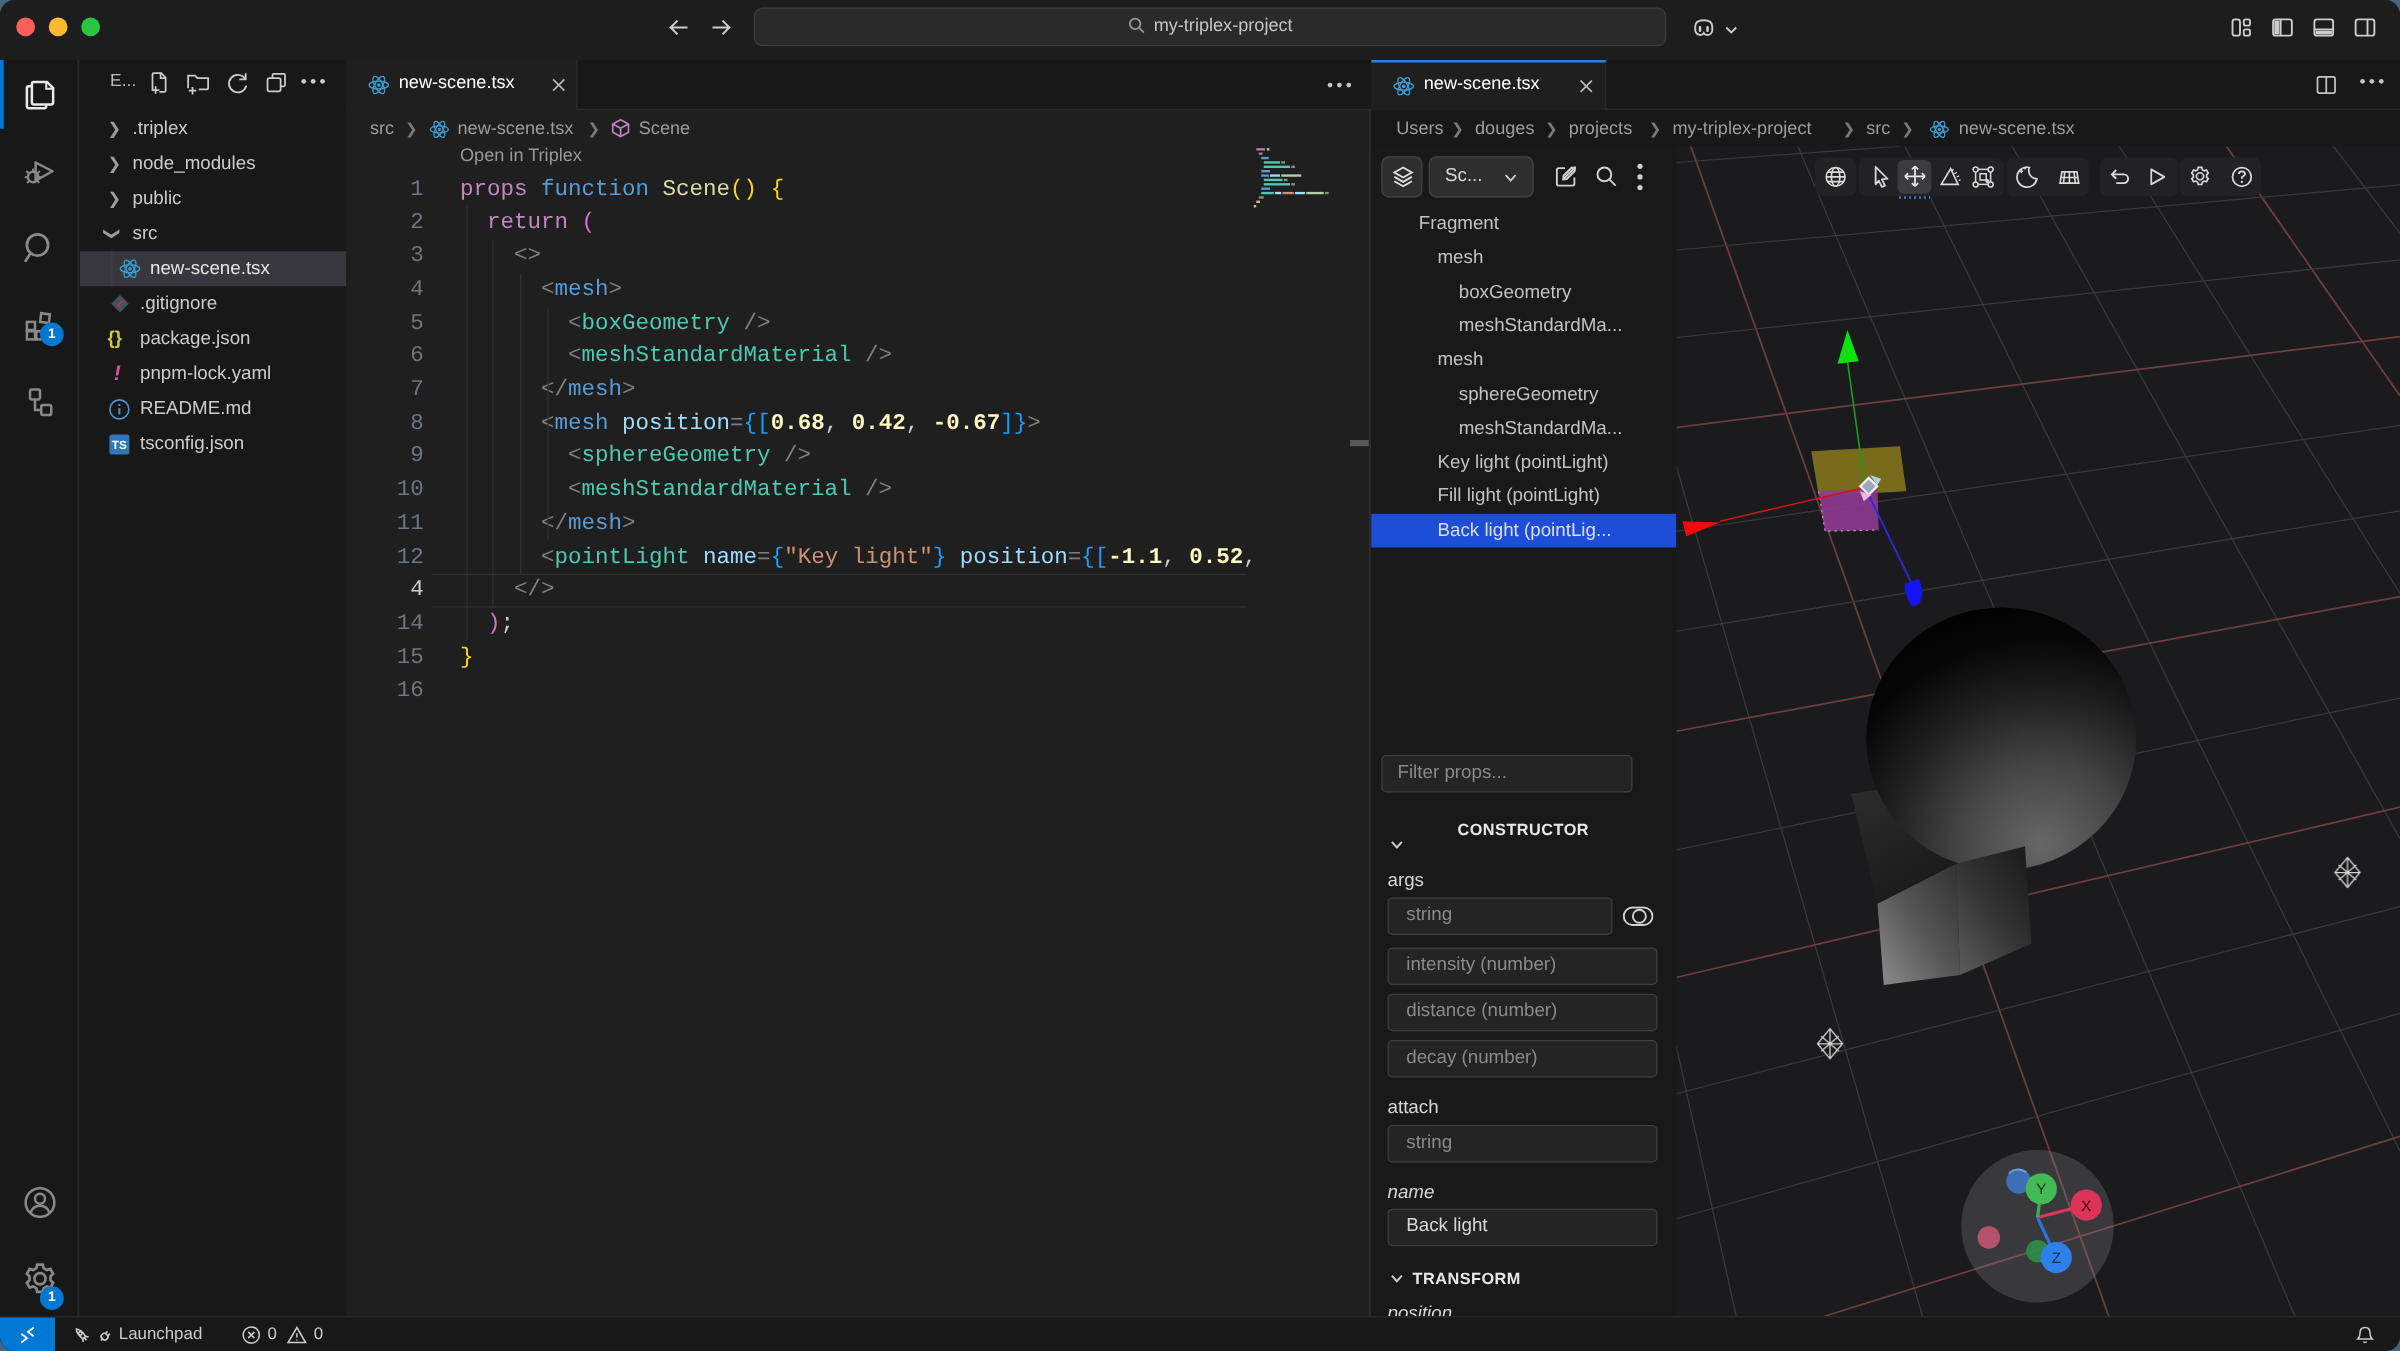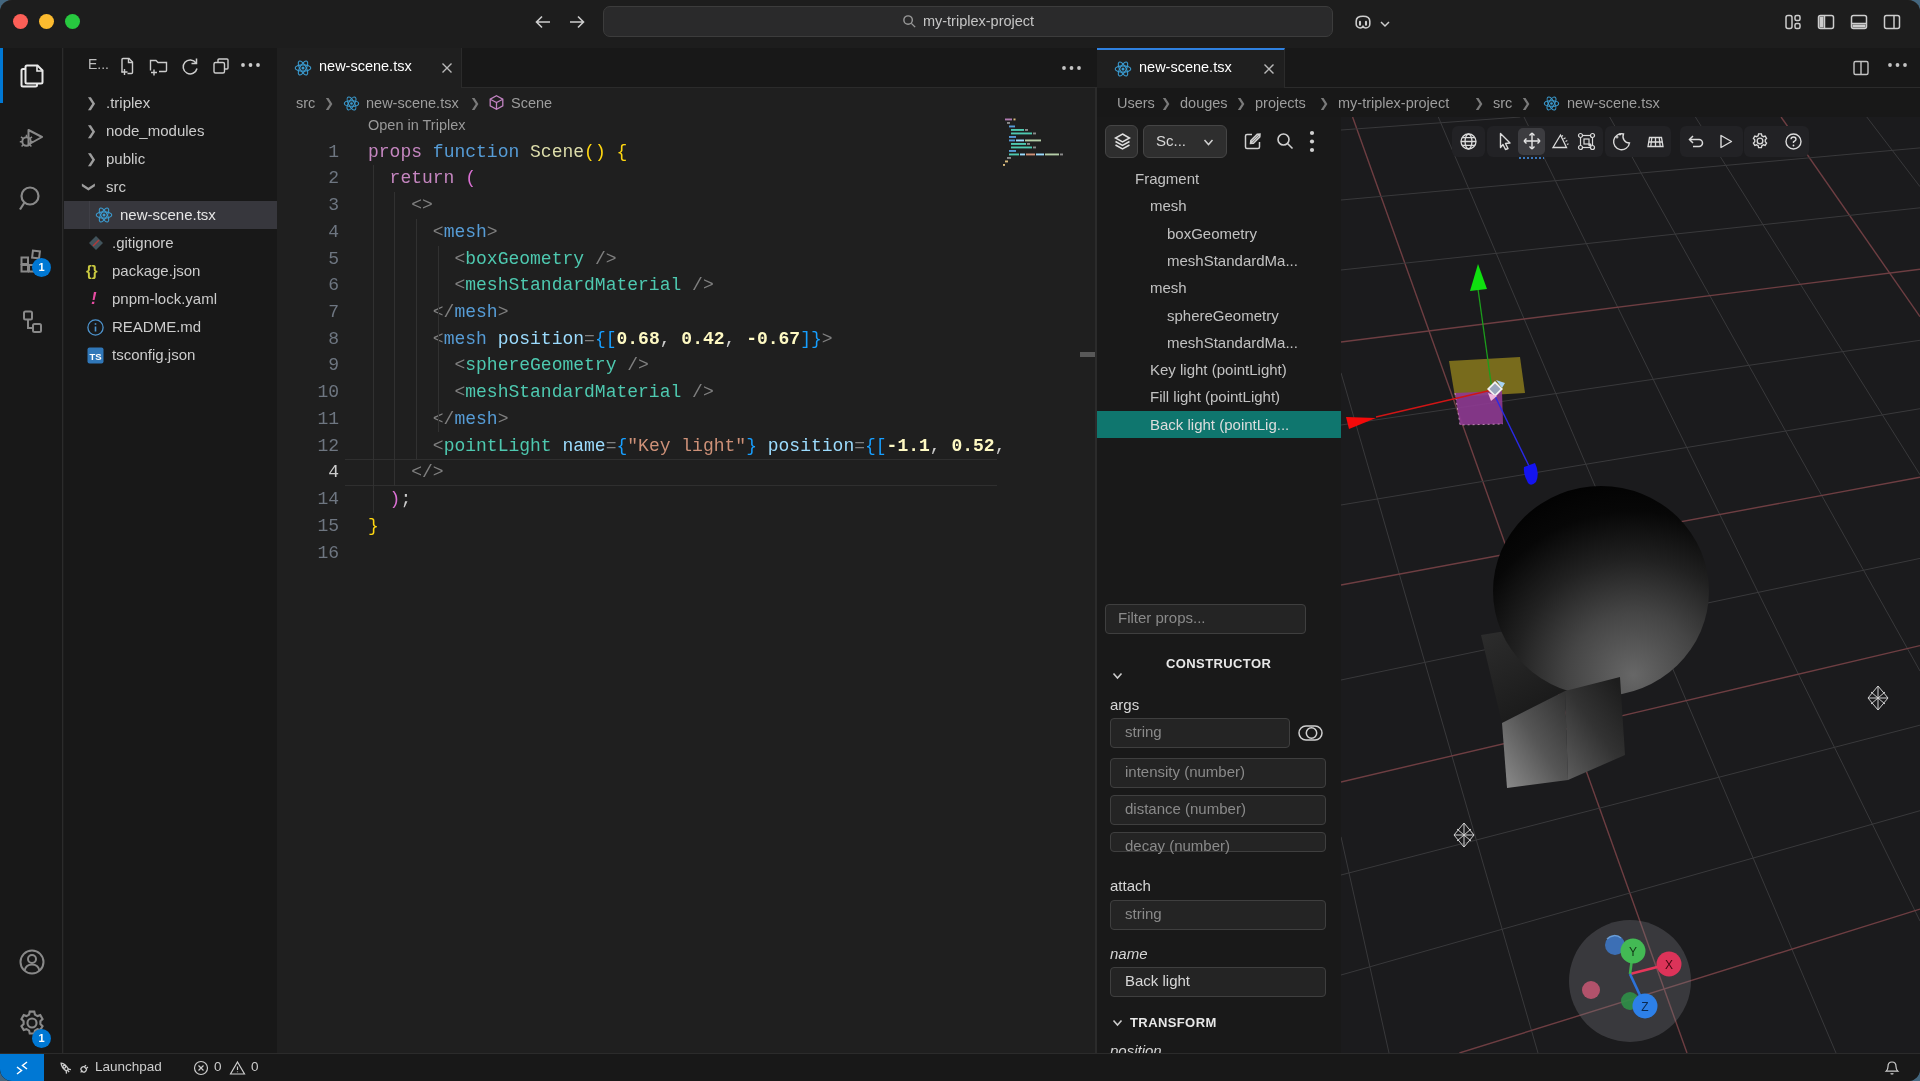--- a/index.html
+++ b/index.html
@@ -438,21 +438,21 @@
         </div>
       <div class="srow" style="top:212px;">
           <span style="position:absolute;left:70px;">meshStandardMa...</span>
         </div>
       <div class="srow" style="top:239px;">
           <span style="position:absolute;left:53px;">Key light (pointLight)</span>
         </div>
       <div class="srow" style="top:266px;">
           <span style="position:absolute;left:53px;">Fill light (pointLight)</span>
         </div>
-      <div class="srow" style="top:294px;background:#0f766e;">
+      <div class="srow" style="top:294px;background:#1d4ed8;">
           <span style="position:absolute;left:53px;color:#dddddd;">Back light (pointLig...</span>
         </div>
 
       <div class="inputbx" style="left:8px;top:487px;width:201px;height:30px;">
           <span style="position:absolute;left:12px;top:4px;">Filter props...</span>
         </div>
 
       <svg class="abs" style="left:14px;top:552px;" width="13" height="13" viewBox="0 0 13 13" fill="none" stroke="#cccccc" stroke-width="1.6">
           <path d="M2.5 4.5 L6.5 9 L10.5 4.5"></path>
         </svg>
@@ -464,21 +464,21 @@
       <svg class="abs" style="left:201px;top:608px;" width="25" height="16" viewBox="0 0 25 16" fill="none" stroke="#d0d0d0" stroke-width="1.5">
           <rect x="1" y="1" width="23" height="14" rx="7"></rect>
           <circle cx="13.5" cy="8" r="5.2"></circle>
         </svg>
       <div class="inputbx" style="left:13px;top:641px;width:216px;height:30px;">
           <span style="position:absolute;left:14px;top:4px;">intensity (number)</span>
         </div>
       <div class="inputbx" style="left:13px;top:678px;width:216px;height:30px;">
           <span style="position:absolute;left:14px;top:4px;">distance (number)</span>
         </div>
-      <div class="inputbx" style="left:13px;top:715px;width:216px;height:20px;">
+      <div class="inputbx" style="left:13px;top:715px;width:216px;height:30px;">
           <span style="position:absolute;left:14px;top:4px;">decay (number)</span>
         </div>
       <div class="plabel" style="left:13px;top:760px;">attach</div>
       <div class="inputbx" style="left:13px;top:783px;width:216px;height:30px;">
           <span style="position:absolute;left:14px;top:4px;">string</span>
         </div>
       <div class="plabel" style="left:13px;top:828px;font-style:italic;">name</div>
       <div class="inputbx" style="left:13px;top:850px;width:216px;height:30px;">
           <span style="position:absolute;left:14px;top:4px;color:#d8d8d8;">Back light</span>
         </div>

